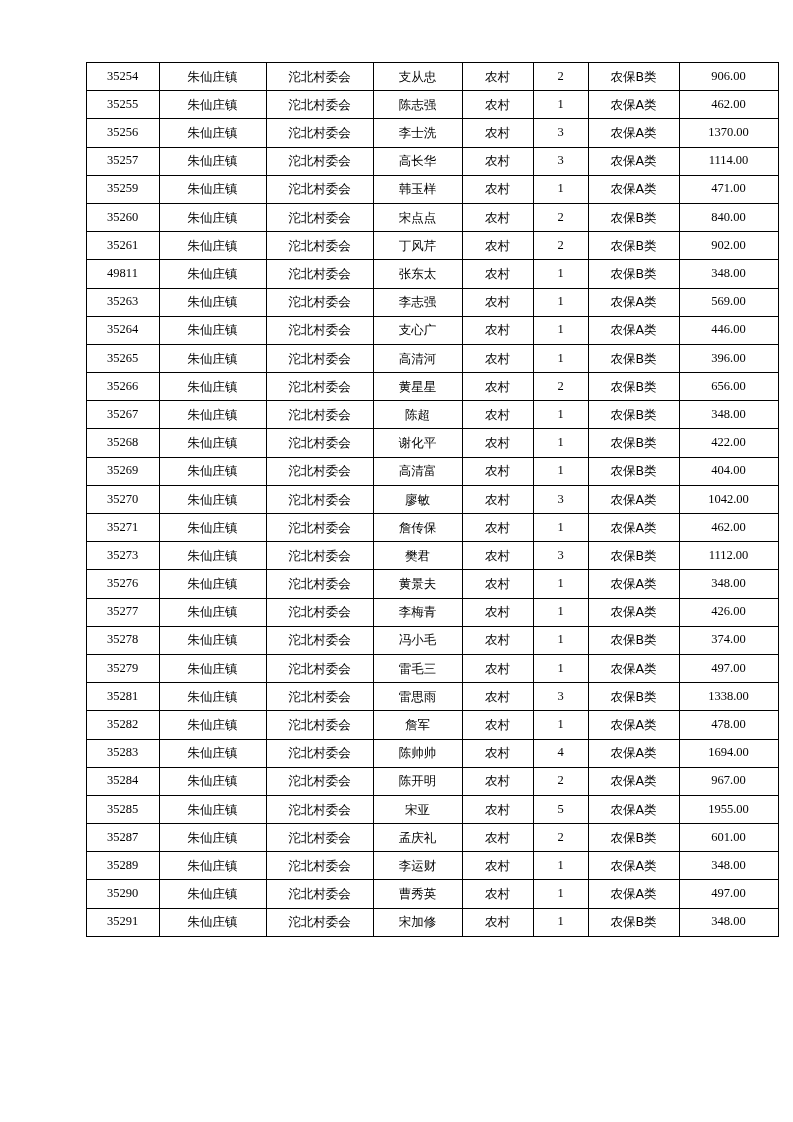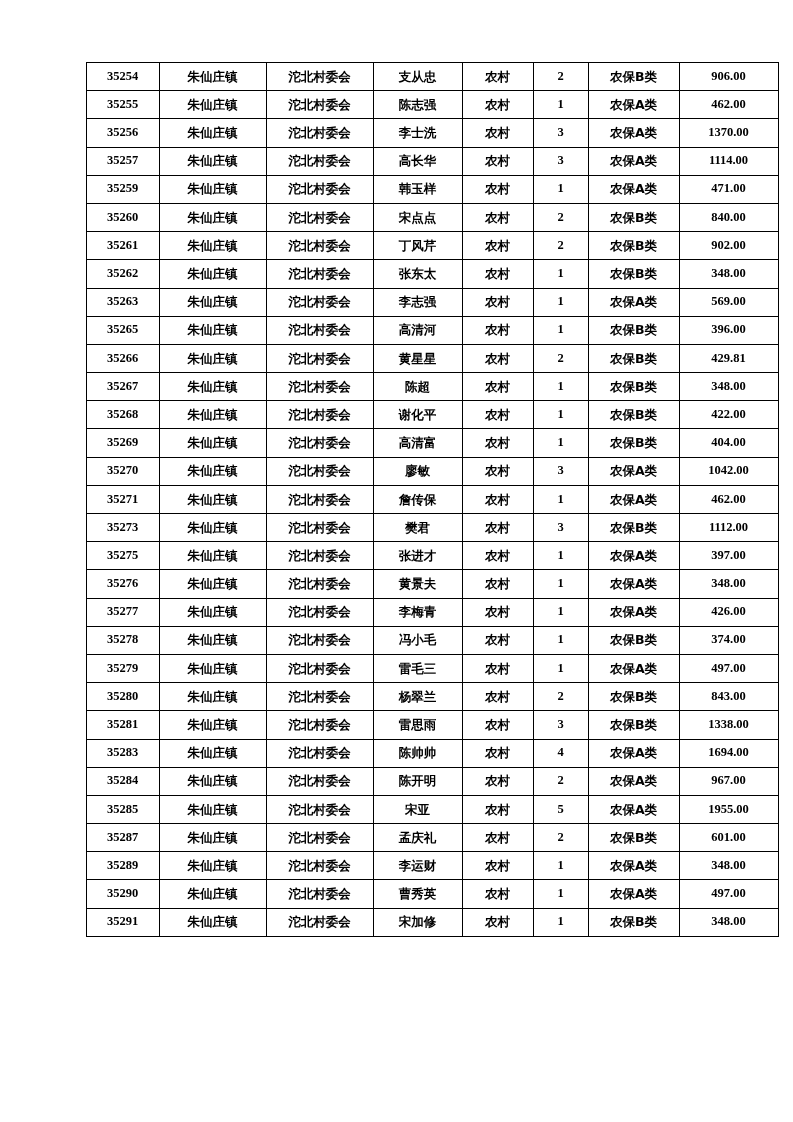--- a/index.html
+++ b/index.html
@@ -12,21 +12,20 @@
     height: 1122px;
     font-family: "Liberation Serif", "DejaVu Serif", serif;
     color: #000000;
   }
   .page {
     position: relative;
     width: 793px;
     height: 796px;
     box-sizing: border-box;
     padding: 62px 16px 0 0;
-    font-weight: bold;
   }
   .table-wrap {
     margin: 0 auto;
     width: 606px;
   }
   table.data {
     border-collapse: collapse;
     width: 606px;
     table-layout: fixed;
   }
@@ -129,58 +128,68 @@
             <td class="c-id num">35261</td>
             <td class="c-town cjk">朱仙庄镇</td>
             <td class="c-village cjk">沱北村委会</td>
             <td class="c-name cjk">丁风芹</td>
             <td class="c-type cjk">农村</td>
             <td class="c-num num">2</td>
             <td class="c-cat cjk">农保B类</td>
             <td class="c-amount num">902.00</td>
           </tr>
           <tr>
-            <td class="c-id num">35262</td>
+            <td class="c-id num">49811</td>
             <td class="c-town cjk">朱仙庄镇</td>
             <td class="c-village cjk">沱北村委会</td>
             <td class="c-name cjk">张东太</td>
             <td class="c-type cjk">农村</td>
             <td class="c-num num">1</td>
             <td class="c-cat cjk">农保B类</td>
             <td class="c-amount num">348.00</td>
           </tr>
           <tr>
             <td class="c-id num">35263</td>
             <td class="c-town cjk">朱仙庄镇</td>
             <td class="c-village cjk">沱北村委会</td>
             <td class="c-name cjk">李志强</td>
             <td class="c-type cjk">农村</td>
             <td class="c-num num">1</td>
             <td class="c-cat cjk">农保A类</td>
             <td class="c-amount num">569.00</td>
           </tr>
           <tr>
+            <td class="c-id num">35264</td>
+            <td class="c-town cjk">朱仙庄镇</td>
+            <td class="c-village cjk">沱北村委会</td>
+            <td class="c-name cjk">支心广</td>
+            <td class="c-type cjk">农村</td>
+            <td class="c-num num">1</td>
+            <td class="c-cat cjk">农保A类</td>
+            <td class="c-amount num">446.00</td>
+          </tr>
+          <tr>
             <td class="c-id num">35265</td>
             <td class="c-town cjk">朱仙庄镇</td>
             <td class="c-village cjk">沱北村委会</td>
             <td class="c-name cjk">高清河</td>
             <td class="c-type cjk">农村</td>
             <td class="c-num num">1</td>
             <td class="c-cat cjk">农保B类</td>
             <td class="c-amount num">396.00</td>
           </tr>
           <tr>
             <td class="c-id num">35266</td>
             <td class="c-town cjk">朱仙庄镇</td>
             <td class="c-village cjk">沱北村委会</td>
             <td class="c-name cjk">黄星星</td>
             <td class="c-type cjk">农村</td>
             <td class="c-num num">2</td>
             <td class="c-cat cjk">农保B类</td>
-            <td class="c-amount num">429.81</td>
+            <td class="c-amount num">656.00</td>
           </tr>
           <tr>
             <td class="c-id num">35267</td>
             <td class="c-town cjk">朱仙庄镇</td>
             <td class="c-village cjk">沱北村委会</td>
             <td class="c-name cjk">陈超</td>
             <td class="c-type cjk">农村</td>
             <td class="c-num num">1</td>
             <td class="c-cat cjk">农保B类</td>
             <td class="c-amount num">348.00</td>
@@ -229,30 +238,20 @@
             <td class="c-id num">35273</td>
             <td class="c-town cjk">朱仙庄镇</td>
             <td class="c-village cjk">沱北村委会</td>
             <td class="c-name cjk">樊君</td>
             <td class="c-type cjk">农村</td>
             <td class="c-num num">3</td>
             <td class="c-cat cjk">农保B类</td>
             <td class="c-amount num">1112.00</td>
           </tr>
           <tr>
-            <td class="c-id num">35275</td>
-            <td class="c-town cjk">朱仙庄镇</td>
-            <td class="c-village cjk">沱北村委会</td>
-            <td class="c-name cjk">张进才</td>
-            <td class="c-type cjk">农村</td>
-            <td class="c-num num">1</td>
-            <td class="c-cat cjk">农保A类</td>
-            <td class="c-amount num">397.00</td>
-          </tr>
-          <tr>
             <td class="c-id num">35276</td>
             <td class="c-town cjk">朱仙庄镇</td>
             <td class="c-village cjk">沱北村委会</td>
             <td class="c-name cjk">黄景夫</td>
             <td class="c-type cjk">农村</td>
             <td class="c-num num">1</td>
             <td class="c-cat cjk">农保A类</td>
             <td class="c-amount num">348.00</td>
           </tr>
           <tr>
@@ -279,38 +278,38 @@
             <td class="c-id num">35279</td>
             <td class="c-town cjk">朱仙庄镇</td>
             <td class="c-village cjk">沱北村委会</td>
             <td class="c-name cjk">雷毛三</td>
             <td class="c-type cjk">农村</td>
             <td class="c-num num">1</td>
             <td class="c-cat cjk">农保A类</td>
             <td class="c-amount num">497.00</td>
           </tr>
           <tr>
-            <td class="c-id num">35280</td>
-            <td class="c-town cjk">朱仙庄镇</td>
-            <td class="c-village cjk">沱北村委会</td>
-            <td class="c-name cjk">杨翠兰</td>
-            <td class="c-type cjk">农村</td>
-            <td class="c-num num">2</td>
-            <td class="c-cat cjk">农保B类</td>
-            <td class="c-amount num">843.00</td>
-          </tr>
-          <tr>
             <td class="c-id num">35281</td>
             <td class="c-town cjk">朱仙庄镇</td>
             <td class="c-village cjk">沱北村委会</td>
             <td class="c-name cjk">雷思雨</td>
             <td class="c-type cjk">农村</td>
             <td class="c-num num">3</td>
             <td class="c-cat cjk">农保B类</td>
             <td class="c-amount num">1338.00</td>
+          </tr>
+          <tr>
+            <td class="c-id num">35282</td>
+            <td class="c-town cjk">朱仙庄镇</td>
+            <td class="c-village cjk">沱北村委会</td>
+            <td class="c-name cjk">詹军</td>
+            <td class="c-type cjk">农村</td>
+            <td class="c-num num">1</td>
+            <td class="c-cat cjk">农保A类</td>
+            <td class="c-amount num">478.00</td>
           </tr>
           <tr>
             <td class="c-id num">35283</td>
             <td class="c-town cjk">朱仙庄镇</td>
             <td class="c-village cjk">沱北村委会</td>
             <td class="c-name cjk">陈帅帅</td>
             <td class="c-type cjk">农村</td>
             <td class="c-num num">4</td>
             <td class="c-cat cjk">农保A类</td>
             <td class="c-amount num">1694.00</td>

